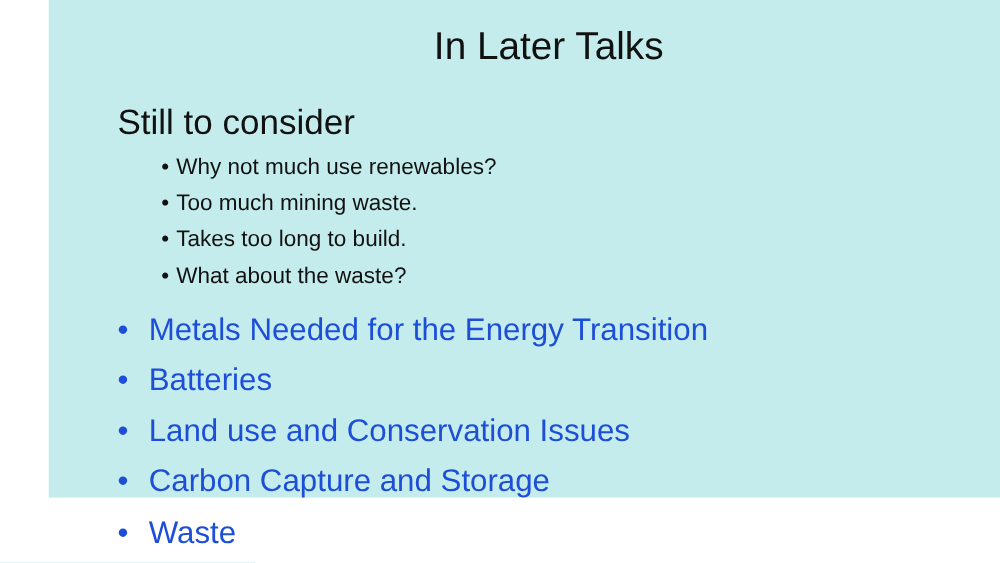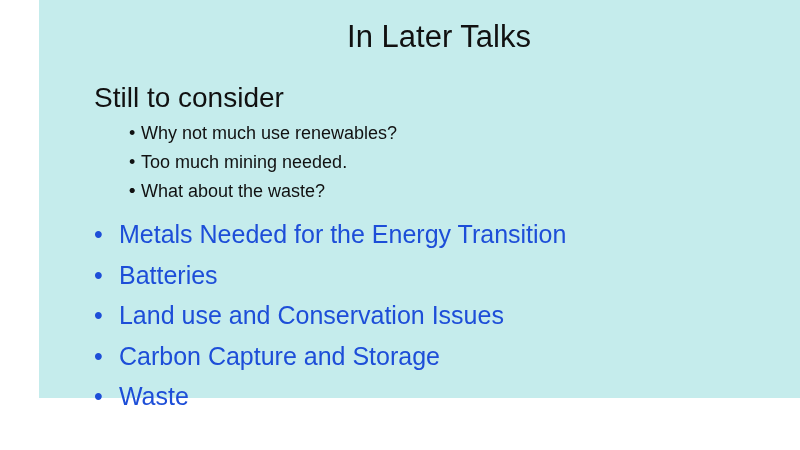--- a/index.html
+++ b/index.html
@@ -97,24 +97,25 @@
 
     <div class="lead-line">Still to consider</div>
 
     <ul class="sub-list">
       <li class="sub-item">
         <span class="bullet-dot">•</span>
         <span class="sub-text">Why not much use renewables?</span>
       </li>
       <li class="sub-item">
         <span class="bullet-dot">•</span>
-        <span class="sub-text">Too much  mining  needed.</span>
+        <span class="sub-text">Too much  mining  waste.</span>
       </li>
       <li class="sub-item">
         <span class="bullet-dot">•</span>
+        <span class="sub-text">Takes too long  to build.</span>
       </li>
       <li class="sub-item">
         <span class="bullet-dot">•</span>
         <span class="sub-text">What about the waste?</span>
       </li>
     </ul>
 
     <ul class="main-list">
       <li class="main-item">
         <span class="bullet-dot">•</span>

